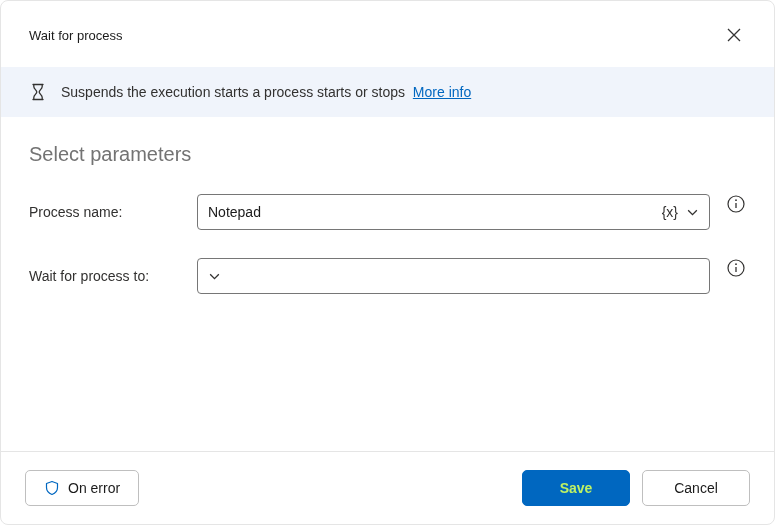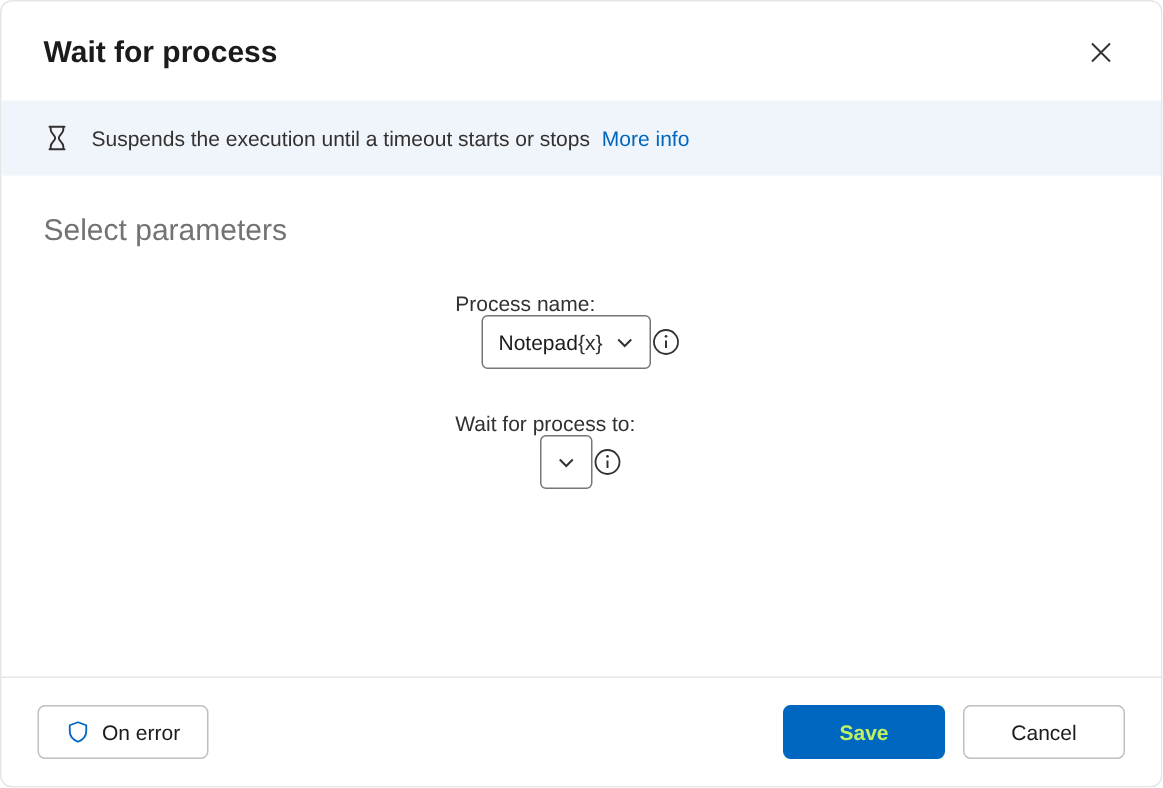--- a/index.html
+++ b/index.html
@@ -19,22 +19,22 @@
       flex-direction: column;
       background: #fff;
     }
     .header {
       display: flex;
       align-items: center;
       justify-content: space-between;
       padding: 18px 24px 16px 28px;
     }
     .title {
-      font-size: 20px;
-      font-weight: 700;
+      font-size: 13px;
+      font-weight: 400;
       color: #1b1b1b;
     }
     .close-btn {
       width: 32px;
       height: 32px;
       display: flex;
       align-items: center;
       justify-content: center;
       cursor: pointer;
       color: #333;
@@ -48,49 +48,49 @@
       gap: 14px;
       font-size: 14px;
       color: #323130;
     }
     .hourglass-icon {
       flex-shrink: 0;
       color: #323130;
     }
     .more-info {
       color: #0067c0;
+      text-decoration: underline;
       cursor: pointer;
       margin-left: 4px;
     }
     .body {
       padding: 26px 28px 0 28px;
       flex: 1;
     }
     .section-title {
       font-size: 20px;
       font-weight: 400;
       color: #737373;
       margin-bottom: 28px;
     }
     .field-row {
       display: flex;
       align-items: center;
       margin-bottom: 28px;
-      flex-direction: column;
     }
     .field-label {
       width: 168px;
       font-size: 14px;
       color: #323130;
       flex-shrink: 0;
     }
     .field-input-wrap {
       flex: 1;
       display: flex;
-      align-items: center;
+      gap: 16px;
     }
     .combo {
       flex: 1;
       height: 36px;
       border: 1px solid #767676;
       border-radius: 4px;
       display: flex;
       align-items: center;
       padding: 0 10px;
       font-size: 14px;
@@ -191,21 +191,21 @@
           <path d="M1 1 L13 13 M13 1 L1 13" stroke="currentColor" stroke-width="1.3" fill="none"></path>
         </svg>
     </div>
   </div>
 
   <div class="info-banner">
     <svg class="hourglass-icon" width="18" height="18" viewBox="0 0 18 18">
       <path d="M4 1.5 h10 M4 16.5 h10 M4.8 1.5 v2 c0 2.5 3 3.5 3 5.5 s-3 3-3 5.5 v2 M13.2 1.5 v2 c0 2.5-3 3.5-3 5.5 s3 3 3 5.5 v2" stroke="currentColor" stroke-width="1.3" fill="none" stroke-linecap="round"></path>
     </svg>
     <div>
-      <span>Suspends the execution until a timeout starts or stops</span>
+      <span>Suspends the execution starts a process starts or stops</span>
       <a class="more-info">More info</a>
     </div>
   </div>
 
   <div class="body">
     <div class="section-title">Select parameters</div>
 
     <div class="field-row">
       <div class="field-label">Process name:</div>
       <div class="field-input-wrap">

